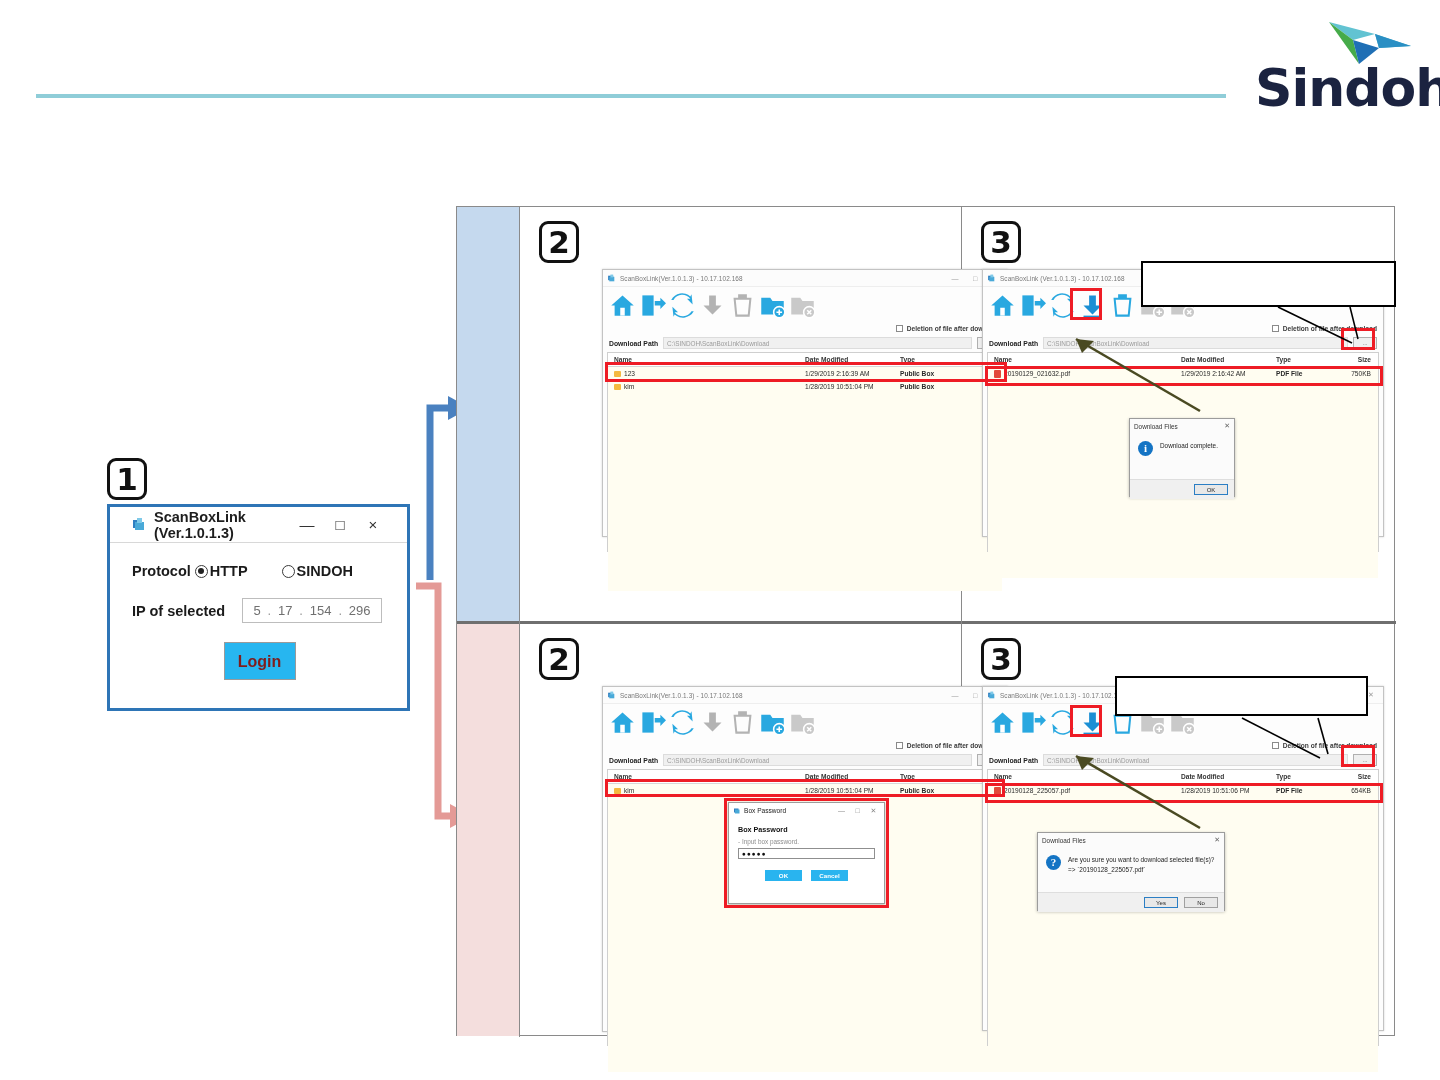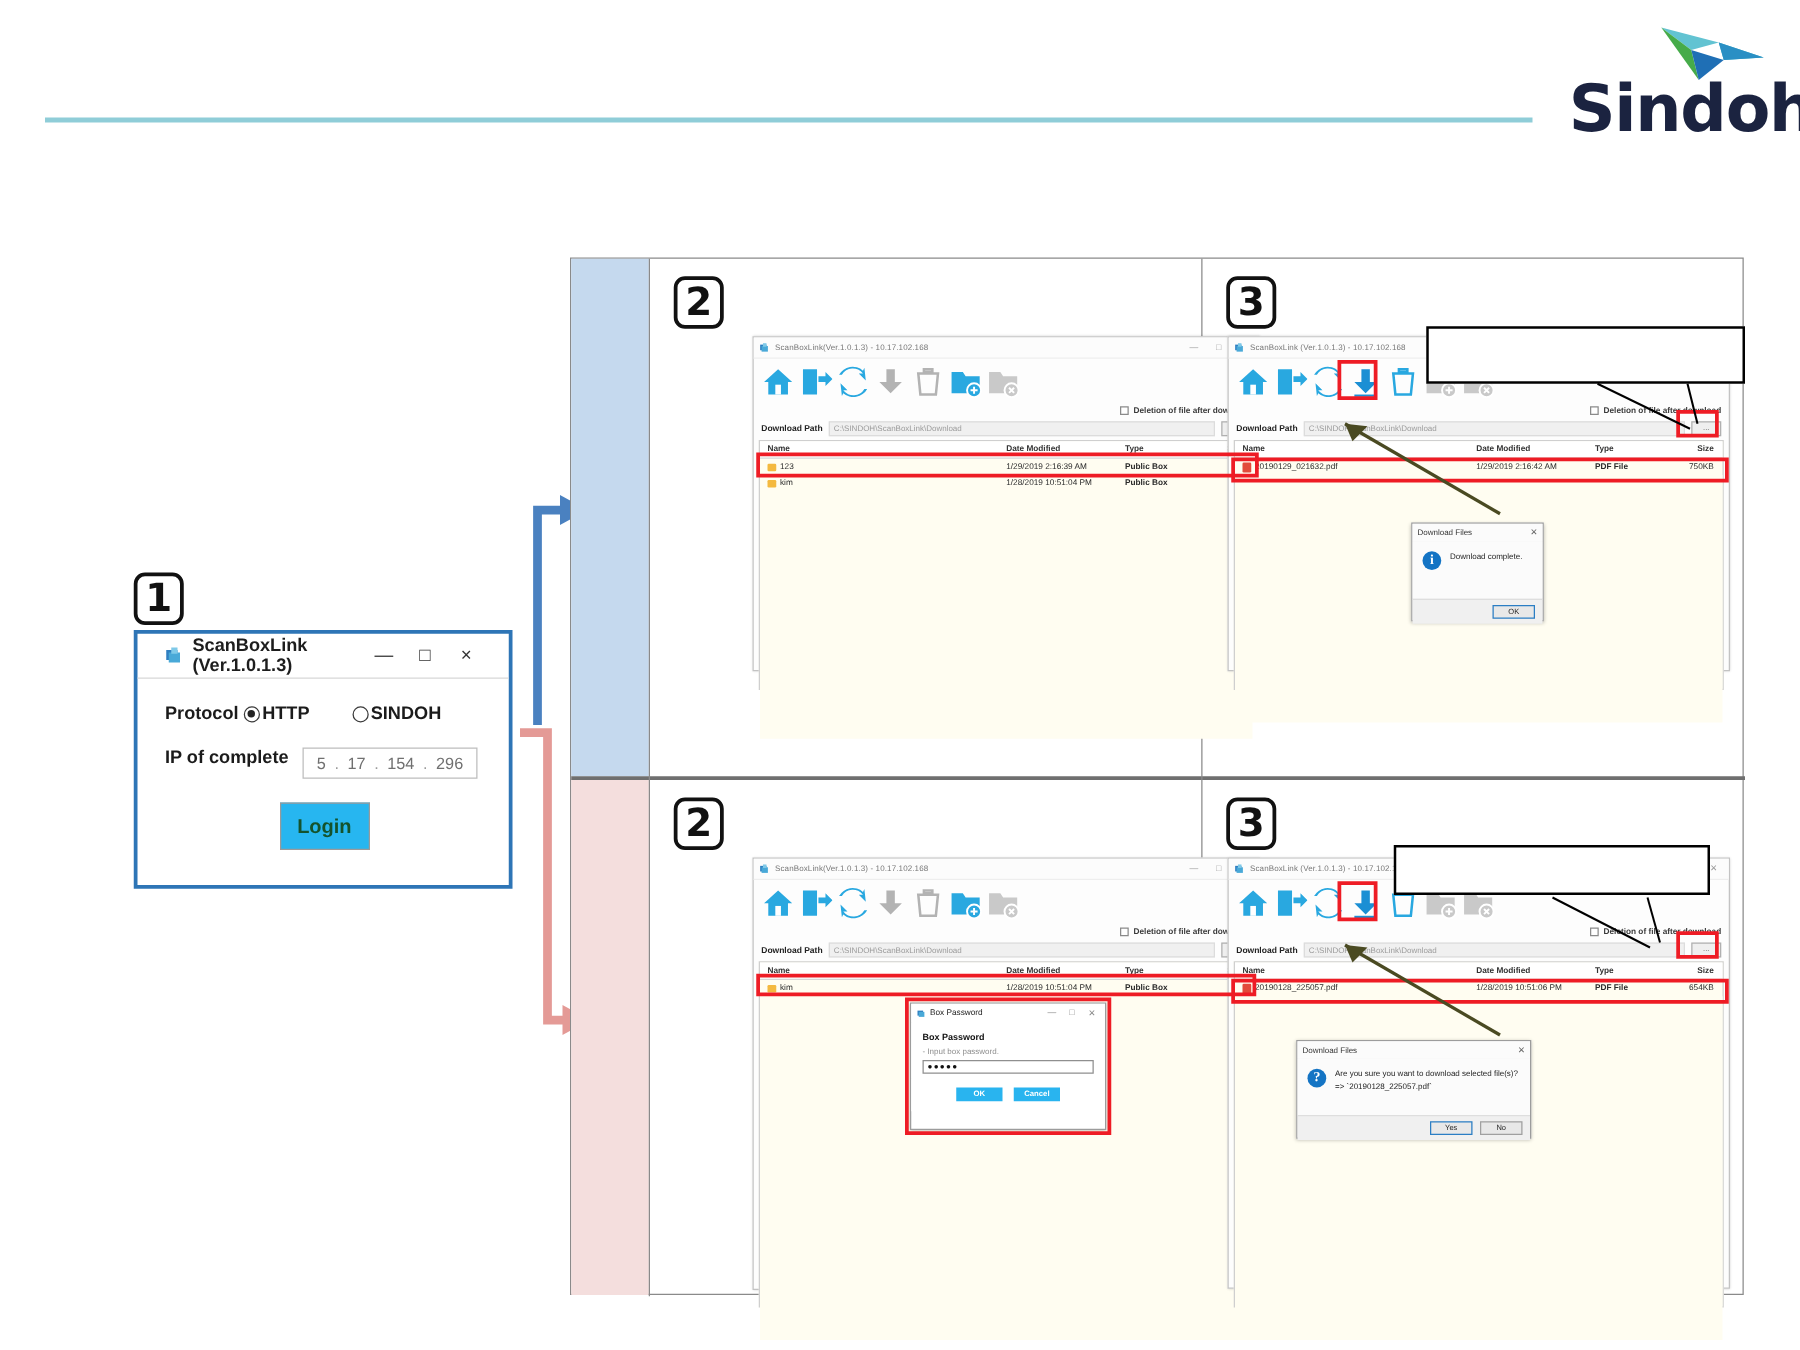--- a/index.html
+++ b/index.html
@@ -31,21 +31,21 @@
   }
   .win1-title {
     height: 36px; display: flex; align-items: center; gap: 7px;
     padding: 0 21px; border-bottom: 1px solid #d8d8d8;
   }
   .win1-title .ttl {
     font-size: 14.5px; color: #1d1d1d; font-weight: 600; flex: 1;
   }
   .tb-btn { width: 26px; text-align: center; color: #333; font-size: 15px; }
   .win1-body { padding: 20px 20px 0 22px; }
-  .row1 { display: flex; margin-bottom: 19px; }
+  .row1 { display: flex; align-items: center; margin-bottom: 19px; }
   .lbl { font-size: 14.5px; font-weight: bold; color: #1b1b1b; }
   .lbl-proto { width: 92px; }
   .lbl-ip { width: 110px; }
   .radio-wrap { display: flex; align-items: center; gap: 2px; margin-right: 34px; }
   .radio {
     width: 13px; height: 13px; border-radius: 50%;
     border: 1.6px solid #3a3a3a; position: relative; background: #fff;
   }
   .radio.on::after {
     content: ""; position: absolute; left: 2.5px; top: 2.5px;
@@ -55,21 +55,21 @@
   .ipbox {
     border: 1px solid #bdbdbd; background: #fff; height: 25px; width: 140px;
     display: flex; align-items: center; justify-content: space-around;
     font-size: 13px; color: #707070; padding: 0 7px;
   }
   .ipbox span { letter-spacing: 0px; }
   .ipdot { color: #9a9a9a; }
   .loginwrap { text-align: center; margin-top: 4px; }
   .login-btn {
     display: inline-block; width: 72px; height: 38px; line-height: 38px;
-    background: #27b6f0; border: 1px solid #9a9a9a; color: #14532d;
+    background: #27b6f0; border: 1px solid #9a9a9a; color: #7f1d1d;
     font-size: 16px; font-weight: bold; text-align: center;
   }
 
   
   .badge {
     position: absolute; width: 40px; height: 42px;
     border: 3px solid #111; border-radius: 9px; background: #fff;
     font-size: 31px; font-weight: bold; color: #111;
     display: flex; align-items: center; justify-content: center;
     font-family: "DejaVu Sans", sans-serif; z-index: 6;
@@ -239,21 +239,21 @@
       <span class="radio-wrap">
         <span class="radio on"></span>
         <span class="radio-lbl">HTTP</span>
       </span>
       <span class="radio-wrap">
         <span class="radio"></span>
         <span class="radio-lbl">SINDOH</span>
       </span>
     </div>
     <div class="row1">
-      <span class="lbl lbl-ip">IP of complete</span>
+      <span class="lbl lbl-ip">IP of selected</span>
       <span class="ipbox">
         <span>5</span>
         <span class="ipdot">.</span>
         <span>17</span>
         <span class="ipdot">.</span>
         <span>154</span>
         <span class="ipdot">.</span>
         <span>296</span>
       </span>
     </div>

